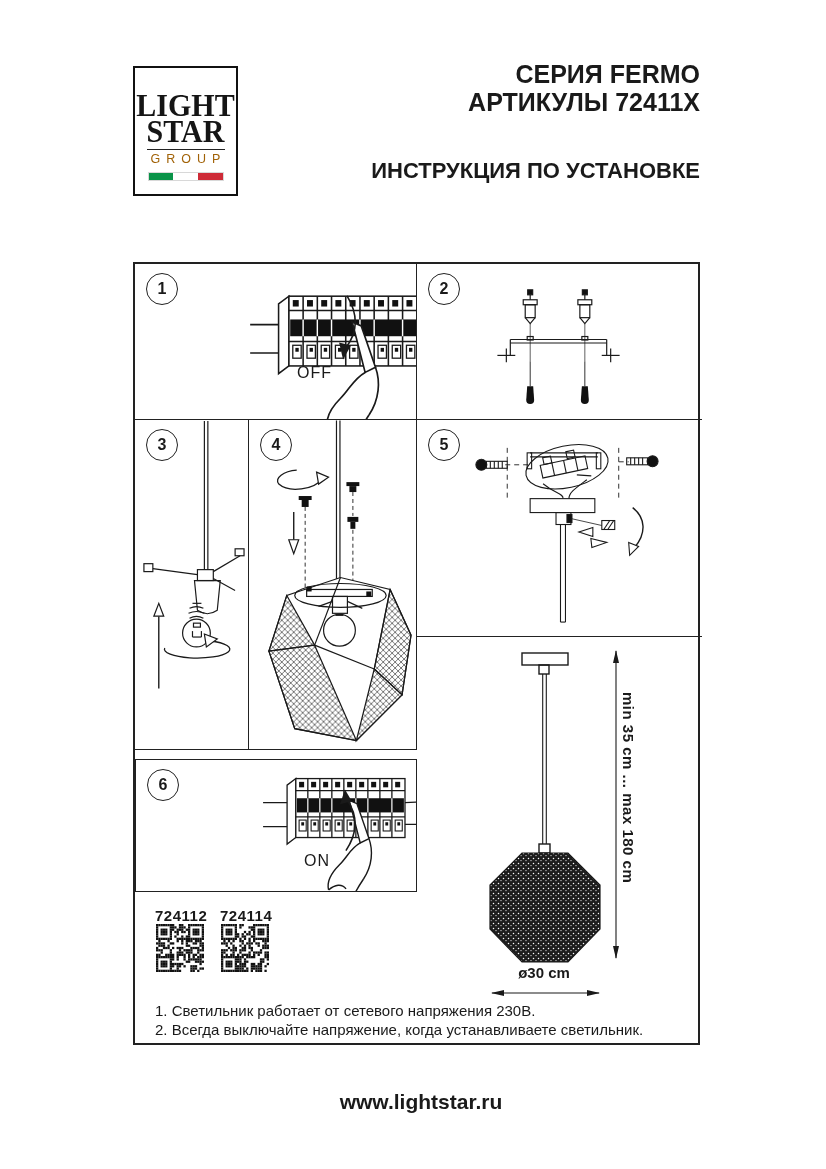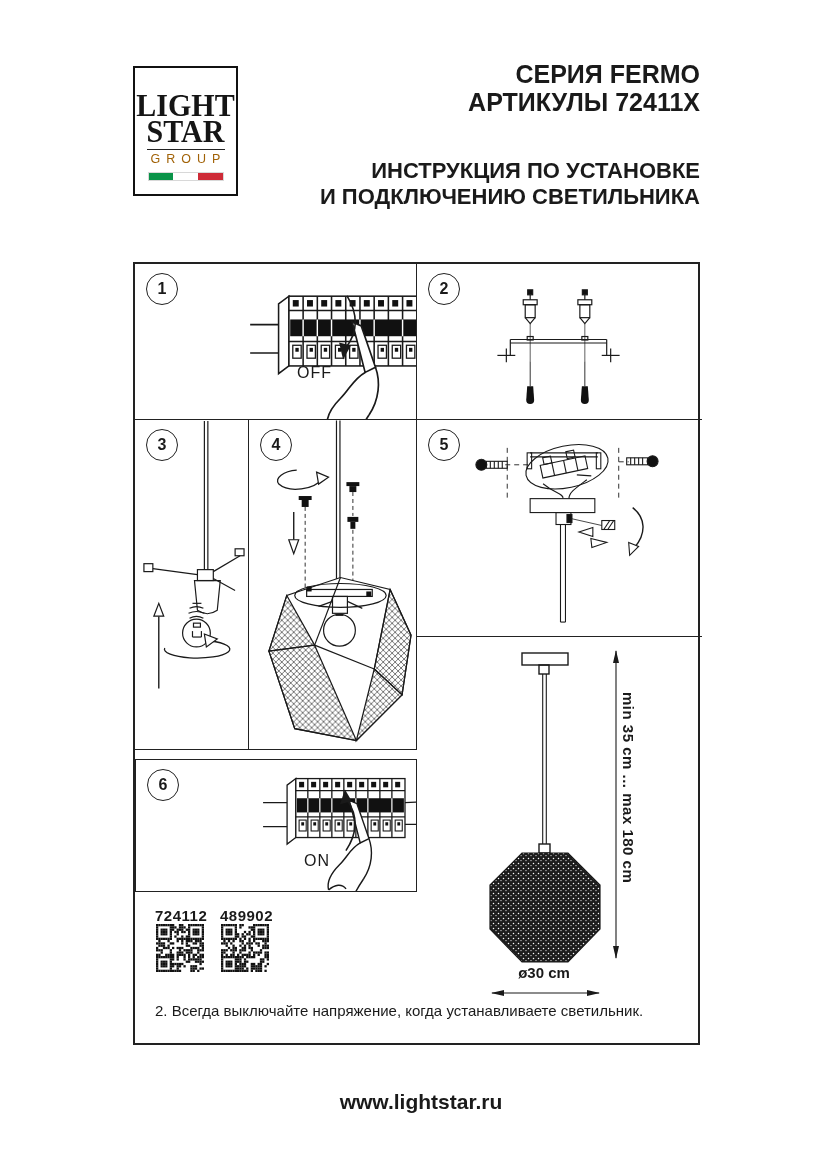--- a/index.html
+++ b/index.html
@@ -137,21 +137,20 @@
       <span style="background:#ffffff"></span>
       <span style="background:#ce2b37"></span>
   </div>
 </div>
 
 <div class="abs hdr">
   <div class="l1">СЕРИЯ FERMO</div>
   <div class="l1">АРТИКУЛЫ 72411X</div>
   <div class="ttl">
     <div>ИНСТРУКЦИЯ ПО УСТАНОВКЕ</div>
-    <div>И ПОДКЛЮЧЕНИЮ СВЕТИЛЬНИКА</div>
   </div>
 </div>
 
 <div class="abs content">
 
   <div class="panel b-r b-b" style="left:0;top:0;width:282px;height:156px;">
     <div class="step-num">1</div>
     <svg class="art" viewBox="0 0 282 156">
       <use href="#sym-breaker" transform="translate(72,22)"></use>
       <path d="M213,32 C224,50 224,68 212,84" stroke="#1a1a1a" stroke-width="1.6" fill="none"></path>
@@ -608,21 +607,21 @@
         <rect x="16.00" y="45.71" width="2.29" height="2.29" fill="#111"></rect>
         <rect x="18.29" y="45.71" width="2.29" height="2.29" fill="#111"></rect>
         <rect x="20.57" y="45.71" width="2.29" height="2.29" fill="#111"></rect>
         <rect x="22.86" y="45.71" width="2.29" height="2.29" fill="#111"></rect>
         <rect x="34.29" y="45.71" width="2.29" height="2.29" fill="#111"></rect>
         <rect x="36.57" y="45.71" width="2.29" height="2.29" fill="#111"></rect>
         <rect x="41.14" y="45.71" width="2.29" height="2.29" fill="#111"></rect>
       </svg>
   </div>
   <div class="qr-group" style="left:85px;top:643px;">
-    <div class="qr-code-label">489902</div>
+    <div class="qr-code-label">724114</div>
     <svg class="qr-svg" width="48" height="48" viewBox="0 0 48 48">
         <rect x="0.00" y="0.00" width="2.29" height="2.29" fill="#111"></rect>
         <rect x="2.29" y="0.00" width="2.29" height="2.29" fill="#111"></rect>
         <rect x="4.57" y="0.00" width="2.29" height="2.29" fill="#111"></rect>
         <rect x="6.86" y="0.00" width="2.29" height="2.29" fill="#111"></rect>
         <rect x="9.14" y="0.00" width="2.29" height="2.29" fill="#111"></rect>
         <rect x="11.43" y="0.00" width="2.29" height="2.29" fill="#111"></rect>
         <rect x="13.71" y="0.00" width="2.29" height="2.29" fill="#111"></rect>
         <rect x="18.29" y="0.00" width="2.29" height="2.29" fill="#111"></rect>
         <rect x="20.57" y="0.00" width="2.29" height="2.29" fill="#111"></rect>
@@ -888,17 +887,18 @@
         <line x1="75" y1="356" x2="182" y2="356" stroke-width="1.1"></line>
         <polygon points="87,353 87,359 74,356" fill="#1a1a1a" stroke="none"></polygon>
         <polygon points="170,353 170,359 183,356" fill="#1a1a1a" stroke="none"></polygon>
       </g>
     </svg>
     <div class="dim-v">min 35 cm ... max 180 cm</div>
     <div class="dim-d">ø30 cm</div>
   </div>
 
   <div class="notes">
+    <div>1. Светильник работает от сетевого напряжения 230В.</div>
     <div>2. Всегда выключайте напряжение, когда устанавливаете светильник.</div>
   </div>
 </div>
 
 <div class="abs footer">www.lightstar.ru</div>
 
 </body></html>

